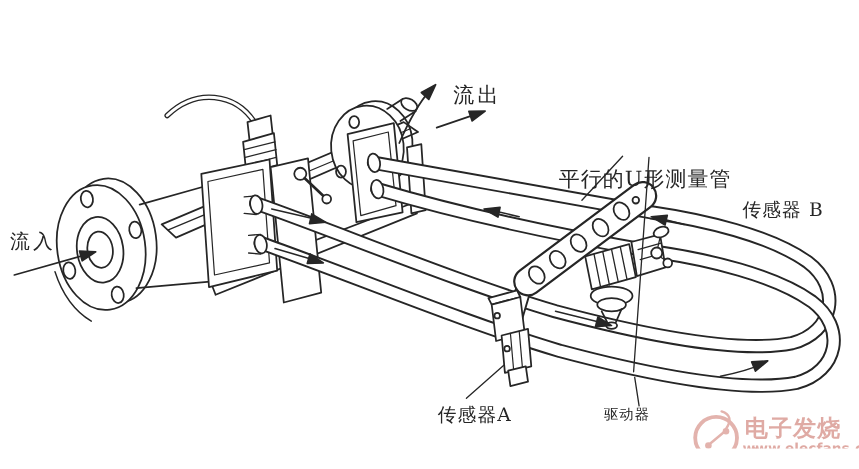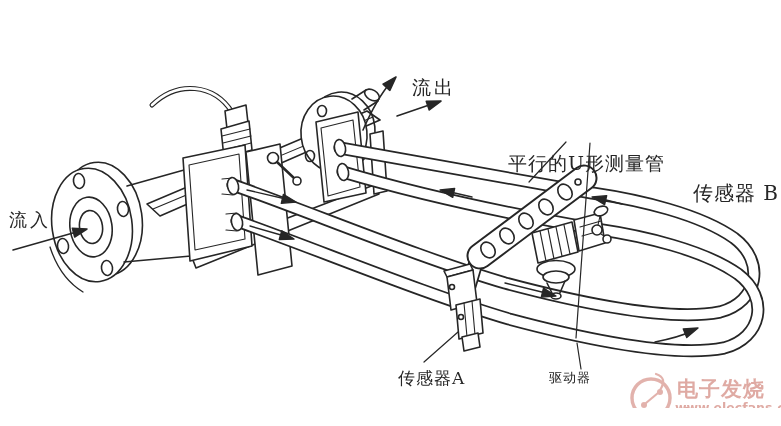--- a/index.html
+++ b/index.html
@@ -3,21 +3,21 @@
 <meta charset="utf-8">
 <style>
   html,body{margin:0;padding:0;background:#fff;}
   #stage{position:relative;width:781px;height:408px;background:#ffffff;overflow:hidden;
          font-family:"DejaVu Serif","Liberation Serif",serif;}
   #art{position:absolute;left:0;top:0;}
   .label{position:absolute;color:#262626;white-space:nowrap;line-height:1;}
   #lbl-flow-out {left:412px;top:78px;font-size:19px;letter-spacing:3px;}
   #lbl-flow-in  {left:9px;top:211px;font-size:18px;letter-spacing:3px;text-align:right;}
   #lbl-ptubes   {left:508px;top:117px;font-size:19px;letter-spacing:1px;margin-top:37px;}
-  #lbl-sensor-b {left:693px;top:183px;font-size:20px;letter-spacing:1px;}
+  #lbl-sensor-b {left:675px;top:183px;font-size:17px;letter-spacing:1px;}
   #lbl-sensor-a {left:398px;top:370px;font-size:17px;letter-spacing:1px;}
   #lbl-driver   {left:549px;top:371px;font-size:13px;letter-spacing:1px;}
   .wm{position:absolute;color:#c0574a;opacity:.5;font-family:"DejaVu Sans","Liberation Sans",sans-serif;font-weight:700;}
   #wm-title{left:677px;top:375px;font-size:21px;letter-spacing:1px;}
   #wm-url{left:675px;top:400px;font-size:12.5px;}
 </style>
 </head>
 <body>
 
 <div id="stage">

